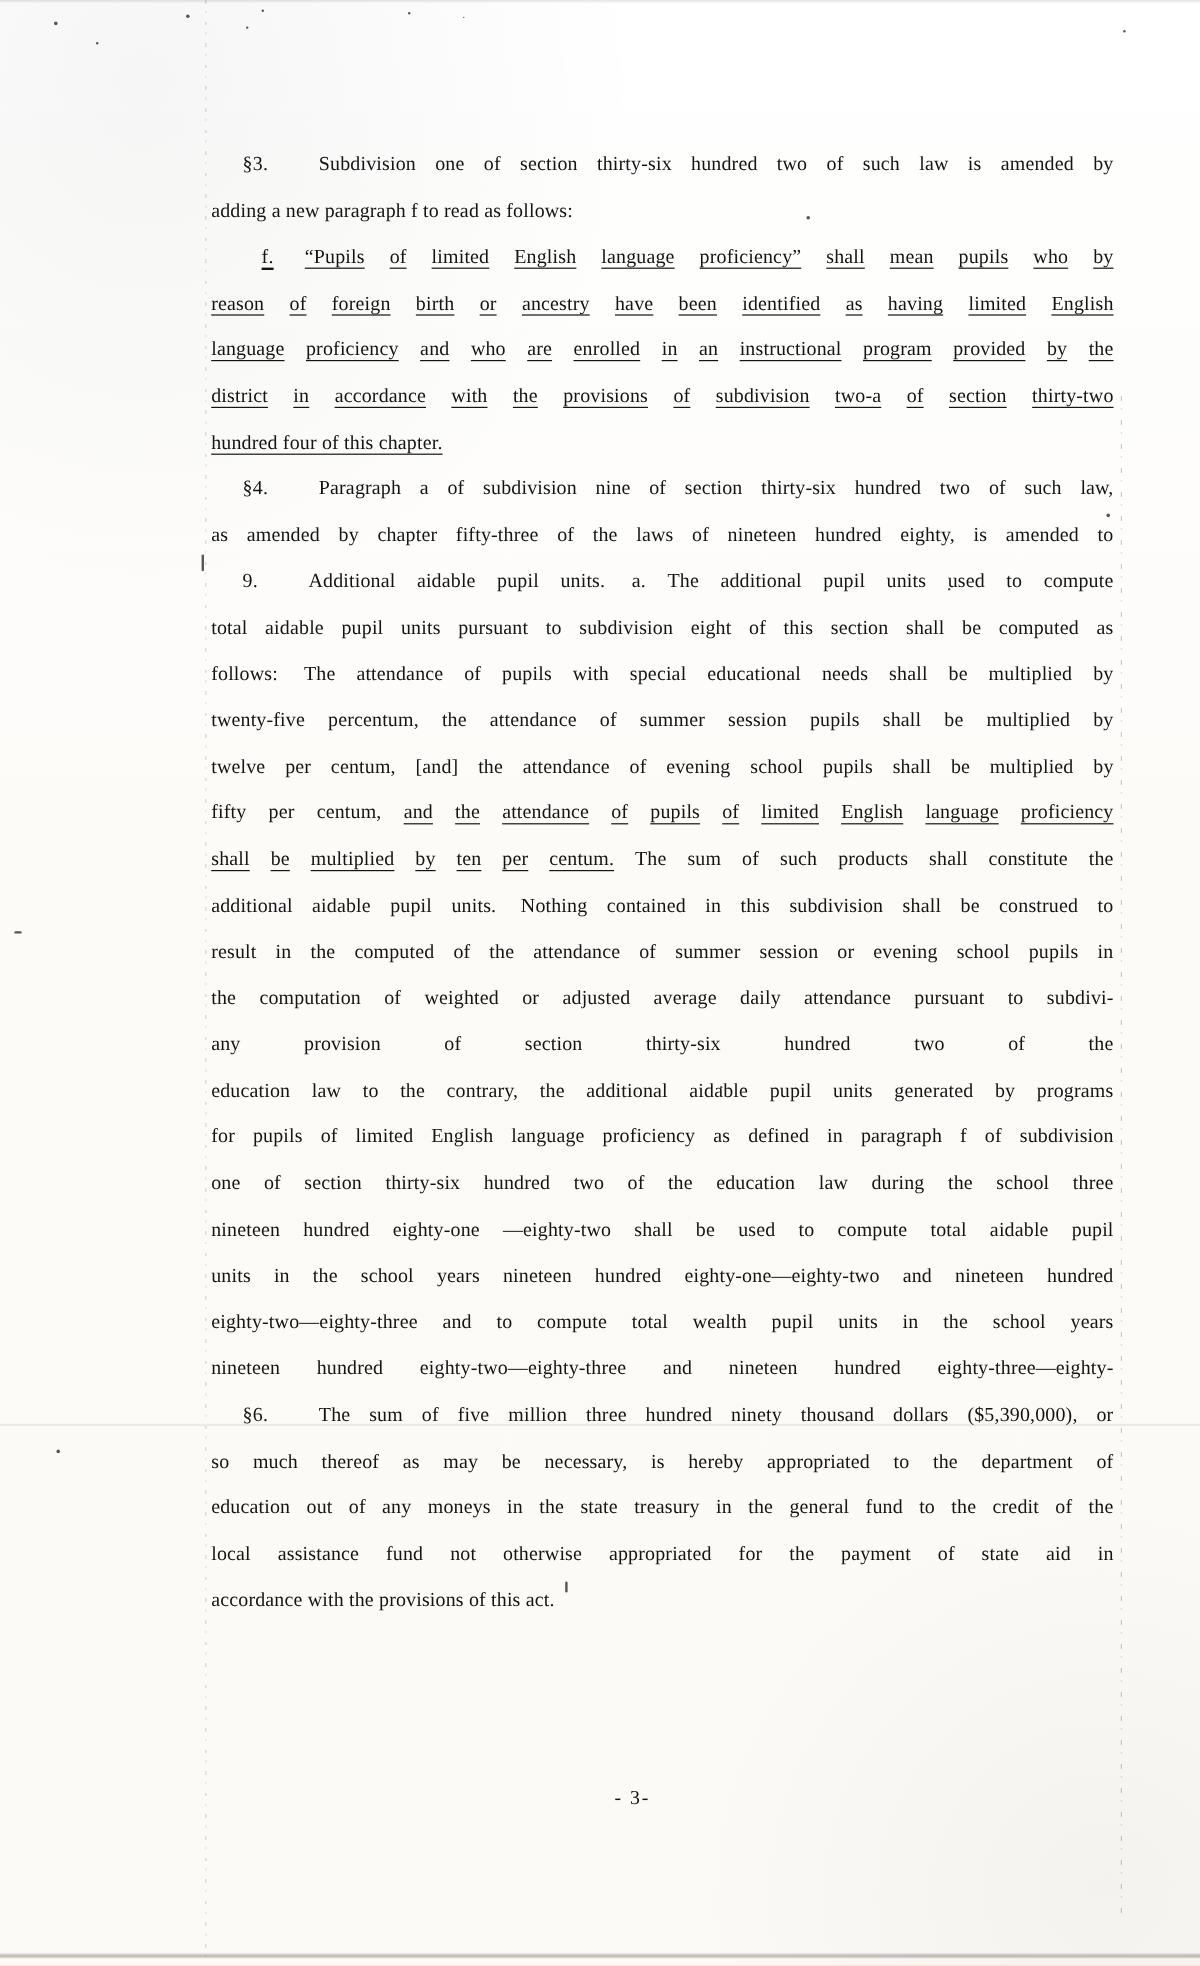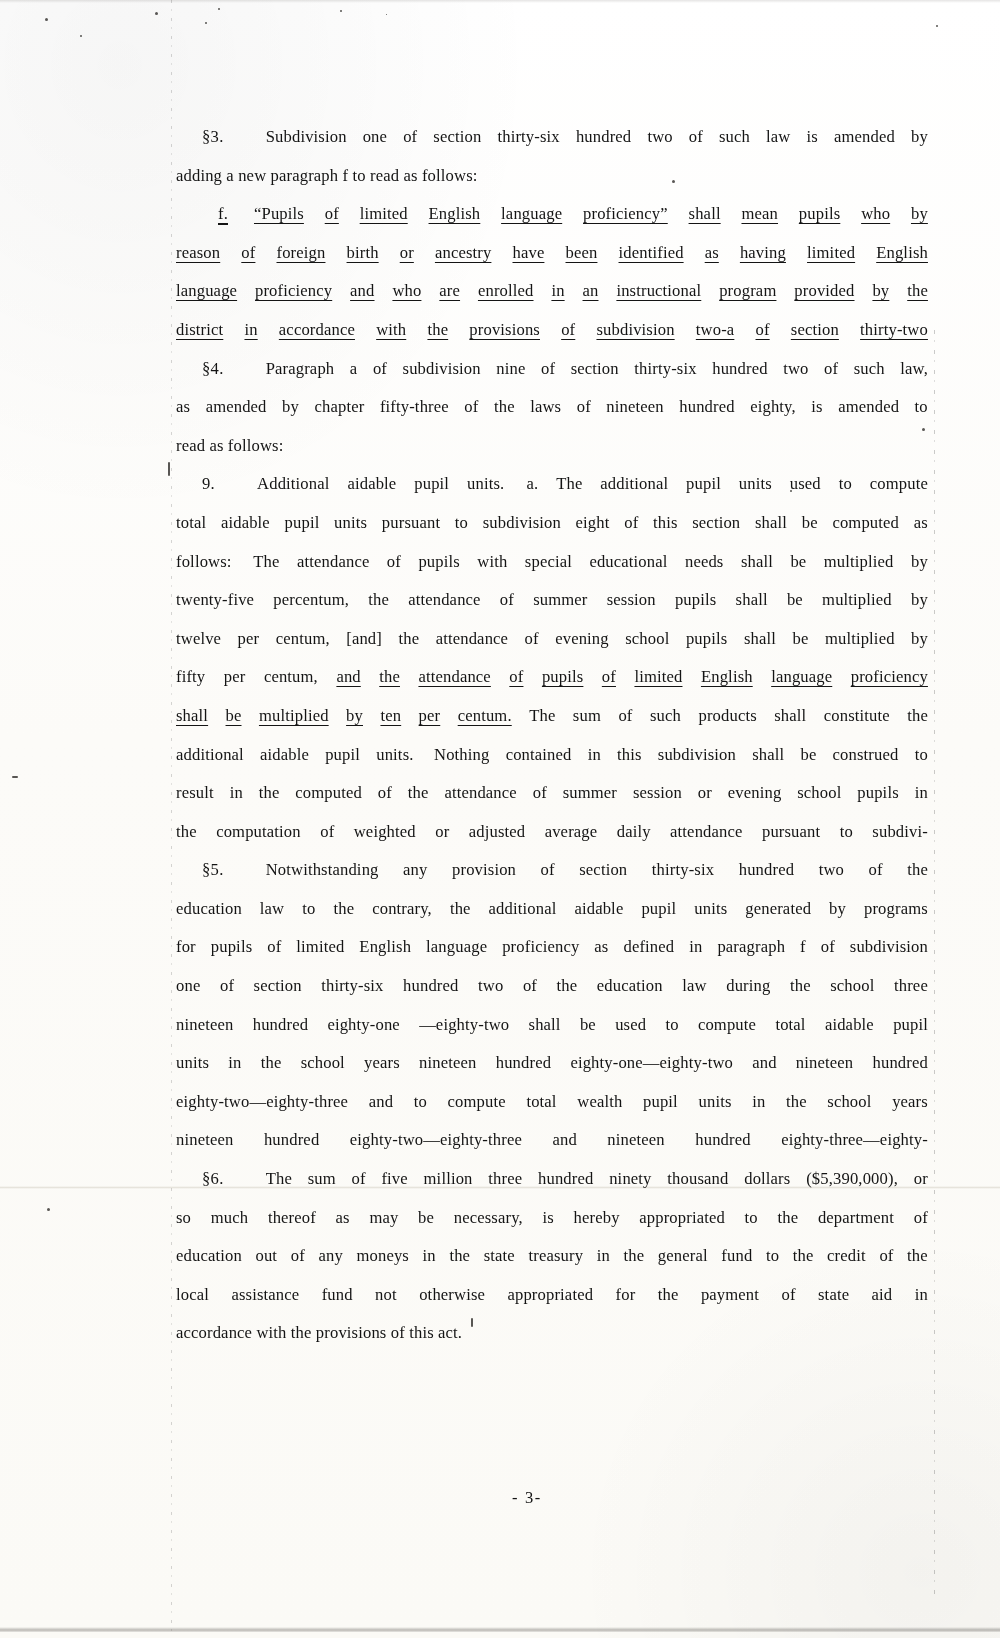--- a/index.html
+++ b/index.html
@@ -280,20 +280,21 @@
           <span class="w"><span class="u">with</span></span>
           <span class="w"><span class="u">the</span></span>
           <span class="w"><span class="u">provisions</span></span>
           <span class="w"><span class="u">of</span></span>
           <span class="w"><span class="u">subdivision</span></span>
           <span class="w"><span class="u">two-a</span></span>
           <span class="w"><span class="u">of</span></span>
           <span class="w"><span class="u">section</span></span>
           <span class="w"><span class="u">thirty-two</span></span>
         </span>
+      <span class="line"><span class="u">hundred four of this chapter.</span></span>
     </div>
 
     <div class="para">
       <span class="line j">
           <span class="w"><span class="indent-sm"></span><span class="sect">§4.</span><span class="indent"></span>Paragraph</span>
           <span class="w">a</span>
           <span class="w">of</span>
           <span class="w">subdivision</span>
           <span class="w">nine</span>
           <span class="w">of</span>
@@ -315,21 +316,20 @@
           <span class="w">the</span>
           <span class="w">laws</span>
           <span class="w">of</span>
           <span class="w">nineteen</span>
           <span class="w">hundred</span>
           <span class="w">eighty,</span>
           <span class="w">is</span>
           <span class="w">amended</span>
           <span class="w">to</span>
         </span>
-      <span class="line">read as follows:</span>
     </div>
 
     <div class="para">
       <span class="line j">
           <span class="w"><span class="indent-sm"></span><span class="sect">9.</span><span class="indent"></span>Additional</span>
           <span class="w">aidable</span>
           <span class="w">pupil</span>
           <span class="w">units.</span>
           <span class="w">&nbsp;a.</span>
           <span class="w">The</span>
@@ -477,21 +477,20 @@
           <span class="w">daily</span>
           <span class="w">attendance</span>
           <span class="w">pursuant</span>
           <span class="w">to</span>
           <span class="w">subdivi-</span>
         </span>
     </div>
 
     <div class="para">
       <span class="line j">
-          <span class="w"><span class="indent-sm"></span><span class="sect">§5.</span><span class="indent"></span>Notwithstanding</span>
           <span class="w">any</span>
           <span class="w">provision</span>
           <span class="w">of</span>
           <span class="w">section</span>
           <span class="w">thirty-six</span>
           <span class="w">hundred</span>
           <span class="w">two</span>
           <span class="w">of</span>
           <span class="w">the</span>
         </span>

